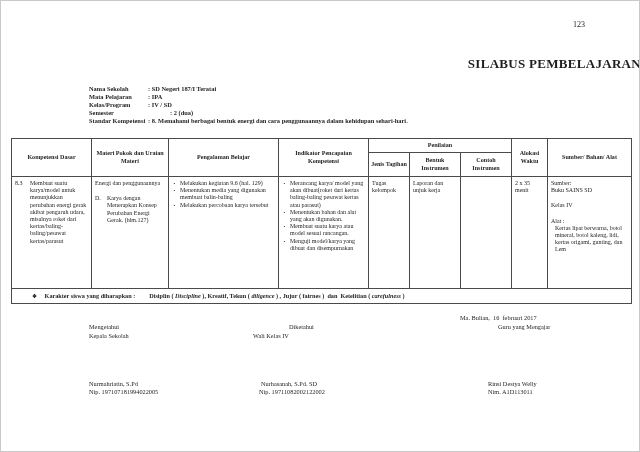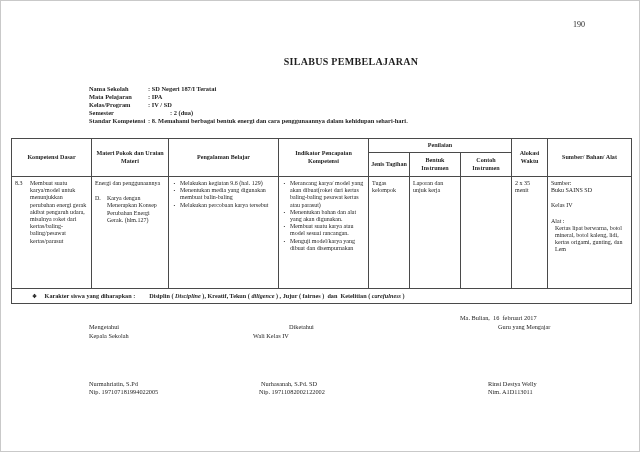--- a/index.html
+++ b/index.html
@@ -8,21 +8,21 @@
     width:638px; height:450px;
     border:1px solid #c9c9c9;
     background:#ffffff;
     font-family:"Liberation Serif", serif;
     color:#1f1f1f;
     overflow:hidden;
   }
   .page-number { position:absolute; top:19px; left:572px; font-size:8px; }
   .doc-title {
     position:absolute; top:55px; left:60px; width:580px;
-    text-align:center; font-weight:bold; font-size:10px; letter-spacing:.3px;
+    text-align:right; font-weight:bold; font-size:13px; letter-spacing:.3px;
   }
   .header-info { position:absolute; top:84px; left:88px; font-size:6.4px; font-weight:bold; line-height:8.1px; }
   .hi-row { white-space:nowrap; }
   .hi-label { display:inline-block; width:59px; }
   .hi-value { white-space:pre; }
   .hi-indent .hi-value { padding-left:22px; }
 
   table.silabus {
     position:absolute; top:137px; left:10px;
     width:620px; border-collapse:collapse; table-layout:fixed;
@@ -70,21 +70,21 @@
   .sig-name-c     { top:379px; left:260px; }
   .sig-nip-c      { top:387px; left:258px; }
   .sig-name-r     { top:379px; left:487px; }
   .sig-nim-r      { top:387px; left:487px; }
 </style>
 </head>
 <body>
 
 <div class="page">
 
-  <div class="page-number">190</div>
+  <div class="page-number">123</div>
   <div class="doc-title">SILABUS PEMBELAJARAN</div>
 
   <div class="header-info">
     <div class="hi-row">
       <span class="hi-label">Nama Sekolah</span><span class="hi-value">: SD Negeri 187/I Teratai</span>
     </div>
     <div class="hi-row">
       <span class="hi-label">Mata Pelajaran</span><span class="hi-value">: IPA</span>
     </div>
     <div class="hi-row">

